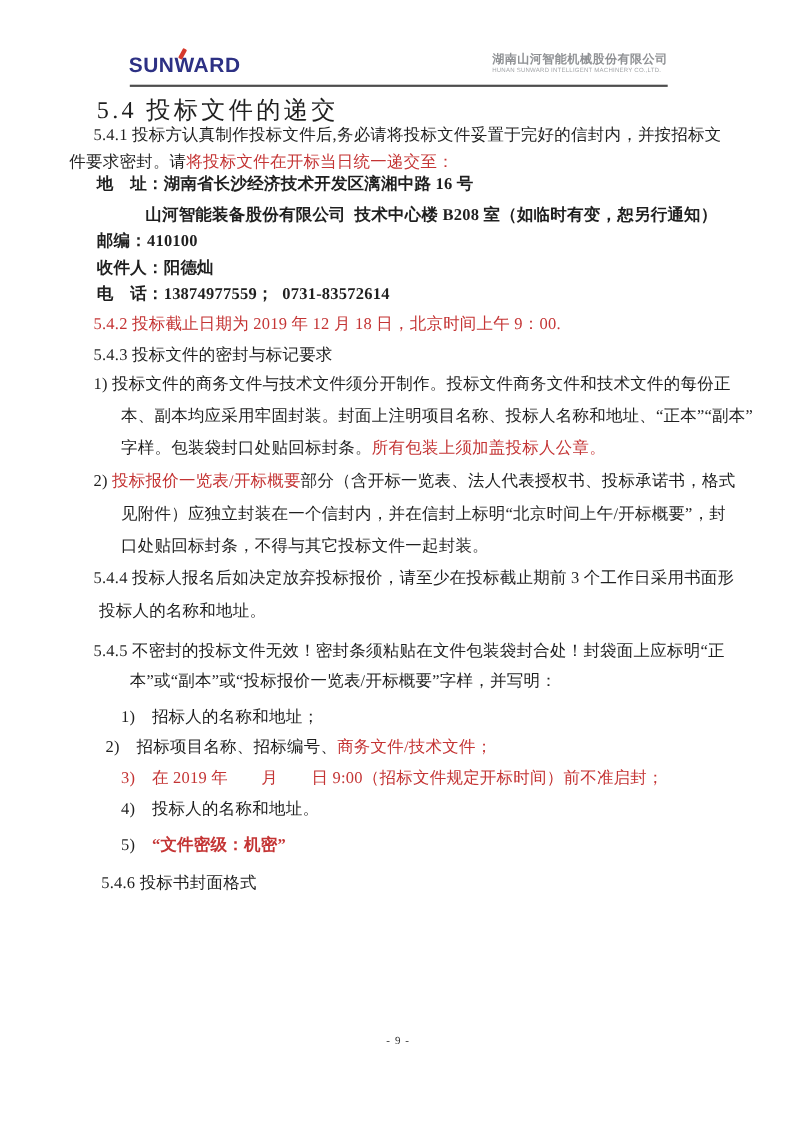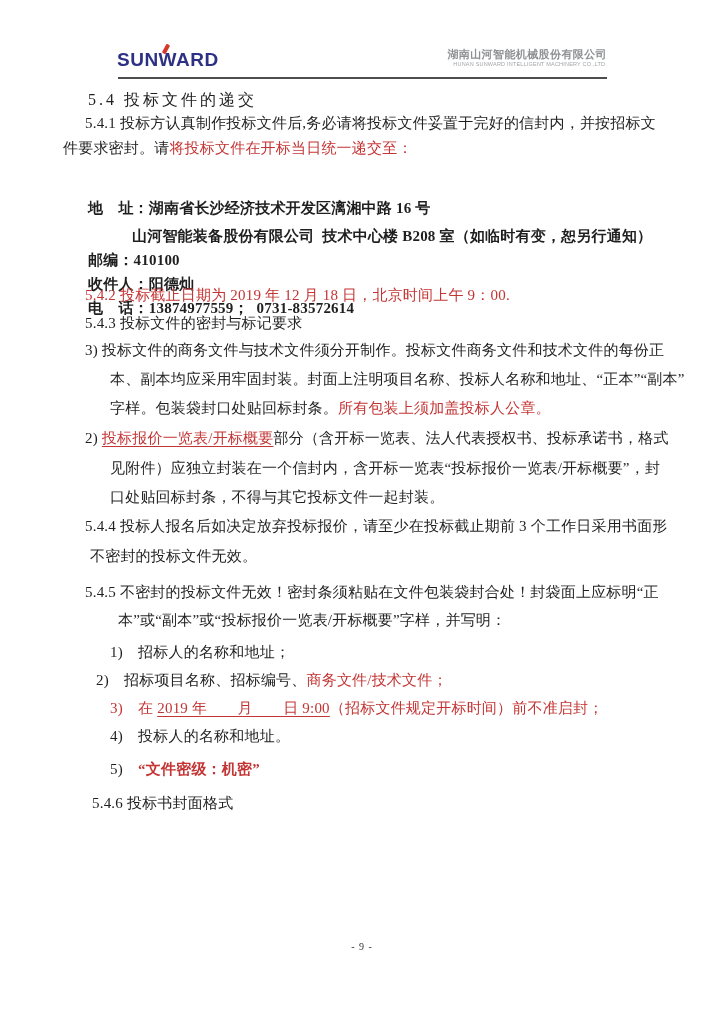--- a/index.html
+++ b/index.html
@@ -21,43 +21,43 @@
   .logo-text{
     font-size:19px;font-weight:900;letter-spacing:0.5px;
     color:#2d3184;
   }
   .logo-accent{
     position:absolute;left:47px;top:-5px;
     width:4px;height:10px;background:#d6392c;
     transform:rotate(28deg);border-radius:1px;
   }
   .company{
-    position:absolute;right:117px;top:48px;text-align:right;
+    position:absolute;right:117px;top:48px;
     font-family:"Liberation Sans","DejaVu Sans",sans-serif;
   }
   .company-cn{
     font-size:11px;font-weight:bold;color:#8f9194;letter-spacing:0.4px;line-height:13px;
   }
   .company-en{
     font-size:5.5px;color:#a3a5a8;letter-spacing:0.2px;line-height:7px;
   }
   .header-rule{
     position:absolute;left:118px;top:77px;width:489px;height:2px;background:#4d4d4d;
   }
   
   .ln{
     position:absolute;
     font-size:15px;letter-spacing:0.2px;line-height:19px;
     white-space:pre;
   }
-  .ln.heading{font-size:16px;letter-spacing:3px;}
-  .ln.bold{font-weight:bold;margin-top:40px;}
+  .ln.heading{font-size:22px;letter-spacing:3px;}
+  .ln.bold{font-weight:bold;}
   .seg{white-space:pre;}
   .red{color:#c43434;}
-  .u{text-decoration:underline;text-underline-offset:3px;}
+  .u{text-underline-offset:3px;}
   .b{font-weight:bold;}
   
   .footer{
     position:absolute;left:0;right:0;top:941px;text-align:center;
     font-size:10px;color:#333;letter-spacing:1px;
     font-family:"Liberation Serif","DejaVu Serif",serif;
   }
 </style>
 </head>
 <body>
@@ -81,30 +81,30 @@
 
   <div class="ln bold" style="top:159px;left:88px"><span class="seg">地　址：湖南省长沙经济技术开发区漓湘中路 16 号</span></div>
   <div class="ln bold" style="top:187px;left:132px"><span class="seg">山河智能装备股份有限公司  技术中心楼 B208 室（如临时有变，恕另行通知）</span></div>
   <div class="ln bold" style="top:211px;left:88px"><span class="seg">邮编：410100</span></div>
   <div class="ln bold" style="top:235px;left:88px"><span class="seg">收件人：阳德灿</span></div>
   <div class="ln bold" style="top:259px;left:88px"><span class="seg">电　话：13874977559；  0731-83572614</span></div>
 
   <div class="ln" style="top:286px;left:85px"><span class="seg red">5.4.2 投标截止日期为 2019 年 12 月 18 日，北京时间上午 9：00.</span></div>
   <div class="ln" style="top:314px;left:85px"><span class="seg">5.4.3 投标文件的密封与标记要求</span></div>
 
-  <div class="ln" style="top:341px;left:85px"><span class="seg">3) 投标文件的商务文件与技术文件须分开制作。投标文件商务文件和技术文件的每份正</span></div>
+  <div class="ln" style="top:341px;left:85px"><span class="seg">1) 投标文件的商务文件与技术文件须分开制作。投标文件商务文件和技术文件的每份正</span></div>
   <div class="ln" style="top:370px;left:110px"><span class="seg">本、副本均应采用牢固封装。封面上注明项目名称、投标人名称和地址、“正本”“副本”</span></div>
   <div class="ln" style="top:399px;left:110px"><span class="seg">字样。包装袋封口处贴回标封条。</span><span class="seg red">所有包装上须加盖投标人公章。</span></div>
 
   <div class="ln" style="top:429px;left:85px"><span class="seg">2) </span><span class="seg red u">投标报价一览表/开标概要</span><span class="seg">部分（含开标一览表、法人代表授权书、投标承诺书，格式</span></div>
-  <div class="ln" style="top:459px;left:110px"><span class="seg">见附件）应独立封装在一个信封内，含开标一览表“投标报价一览表/开标概要”，封</span></div>
+  <div class="ln" style="top:459px;left:110px"><span class="seg">见附件）应独立封装在一个信封内，并在信封上标明“北京时间上午/开标概要”，封</span></div>
   <div class="ln" style="top:488px;left:110px"><span class="seg">口处贴回标封条，不得与其它投标文件一起封装。</span></div>
 
   <div class="ln" style="top:517px;left:85px"><span class="seg">5.4.4 投标人报名后如决定放弃投标报价，请至少在投标截止期前 3 个工作日采用书面形</span></div>
-  <div class="ln" style="top:547px;left:90px"><span class="seg">不密封的投标文件无效。</span></div>
+  <div class="ln" style="top:547px;left:90px"><span class="seg">投标人的名称和地址。</span></div>
 
   <div class="ln" style="top:583px;left:85px"><span class="seg">5.4.5 不密封的投标文件无效！密封条须粘贴在文件包装袋封合处！封袋面上应标明“正</span></div>
   <div class="ln" style="top:611px;left:118px"><span class="seg">本”或“副本”或“投标报价一览表/开标概要”字样，并写明：</span></div>
 
   <div class="ln" style="top:643px;left:110px"><span class="seg">1)　招标人的名称和地址；</span></div>
   <div class="ln" style="top:671px;left:96px"><span class="seg">2)　招标项目名称、招标编号、</span><span class="seg red">商务文件/技术文件；</span></div>
   <div class="ln" style="top:699px;left:110px"><span class="seg red">3)　在 </span><span class="seg red u">2019 年　　月　　日 9:00</span><span class="seg red">（招标文件规定开标时间）前不准启封；</span></div>
   <div class="ln" style="top:727px;left:110px"><span class="seg">4)　投标人的名称和地址。</span></div>
   <div class="ln" style="top:760px;left:110px"><span class="seg">5)　</span><span class="seg red b">“文件密级：机密”</span></div>
 

